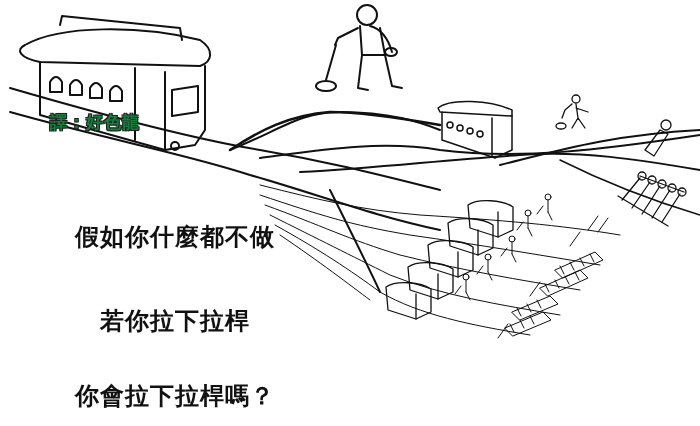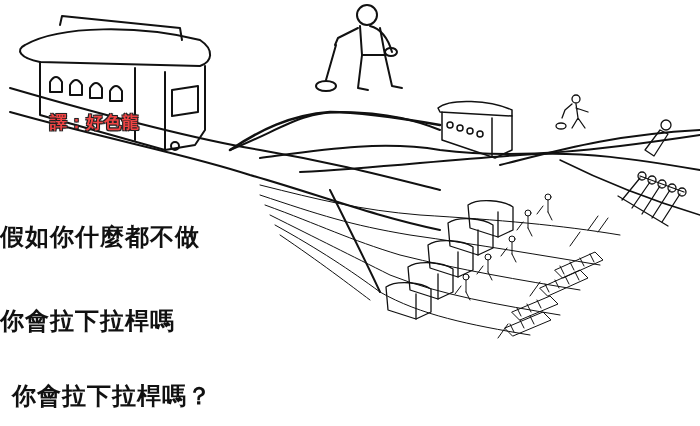--- a/index.html
+++ b/index.html
@@ -1,23 +1,23 @@
 <!DOCTYPE html>
 <html><head>
 <meta charset="utf-8">
 <style>
   html, body { margin: 0; padding: 0; background: #ffffff; }
   body { width: 700px; height: 426px; position: relative; overflow: hidden; font-family: "DejaVu Sans", sans-serif; }
   #scene { position: absolute; left: 0; top: 0; width: 700px; height: 426px; }
-  .caption-block { position: absolute; left: 0; width: 350px; color: #111; font-weight: bold; font-size: 24px; line-height: 30px; letter-spacing: 1px; }
+  .caption-block { position: absolute; left: 0; width: 350px; text-align: center; color: #111; font-weight: bold; font-size: 24px; line-height: 30px; letter-spacing: 1px; }
   #block1 { top: 222px; }
   #block2 { top: 306px; }
-  #block3 { top: 381px; margin-left: 12px; }
+  #block3 { top: 381px; }
   .caption-line { display: block; }
-  #credit { position: absolute; left: 50px; top: 111px; font-size: 17px; font-weight: bold; color: #ef4444;
+  #credit { position: absolute; left: 50px; top: 111px; font-size: 17px; font-weight: bold; color: #15803d;
     text-shadow: -1px -1px 0 #222, 1px -1px 0 #222, -1px 1px 0 #222, 1px 1px 0 #222, 0 0 2px #000; letter-spacing: 1px; }
   svg * { vector-effect: non-scaling-stroke; }
 </style>
 </head>
 <body>
 
 <svg id="scene" viewBox="0 0 700 426" xmlns="http://www.w3.org/2000/svg">
   <g fill="none" stroke="#111" stroke-width="2" stroke-linecap="round" stroke-linejoin="round">
 
     <g>
@@ -150,18 +150,18 @@
   </g>
 </svg>
 
 <div id="credit">譯：好色龍</div>
 
 <div id="block1" class="caption-block">
   <span class="caption-line">假如你什麼都不做</span>
 </div>
 
 <div id="block2" class="caption-block">
-  <span class="caption-line">你會拉下拉桿嗎</span>
+  <span class="caption-line">若你拉下拉桿</span>
 </div>
 
 <div id="block3" class="caption-block">
   <span class="caption-line">你會拉下拉桿嗎？</span>
 </div>
 
 </body></html>

